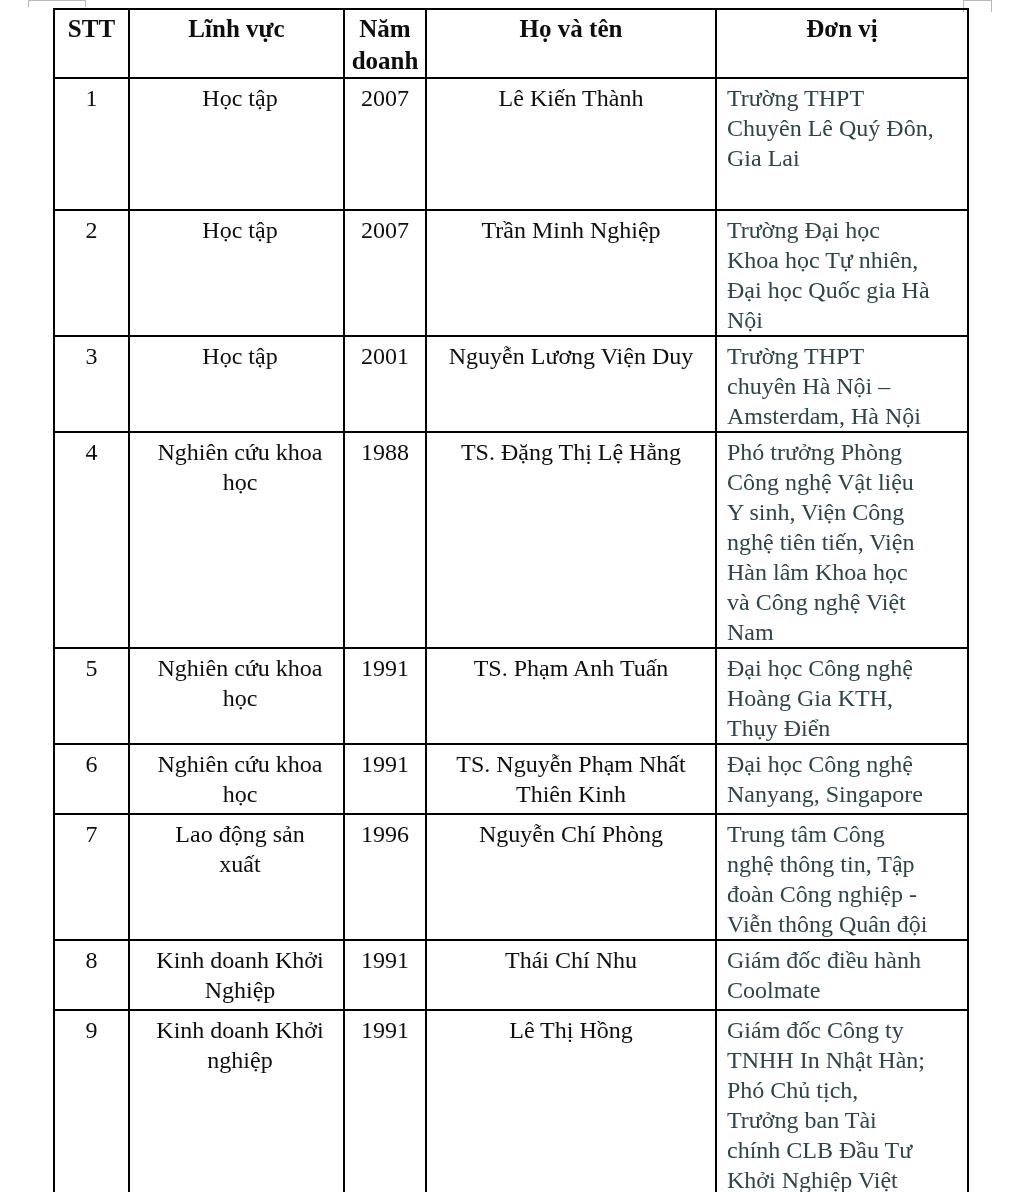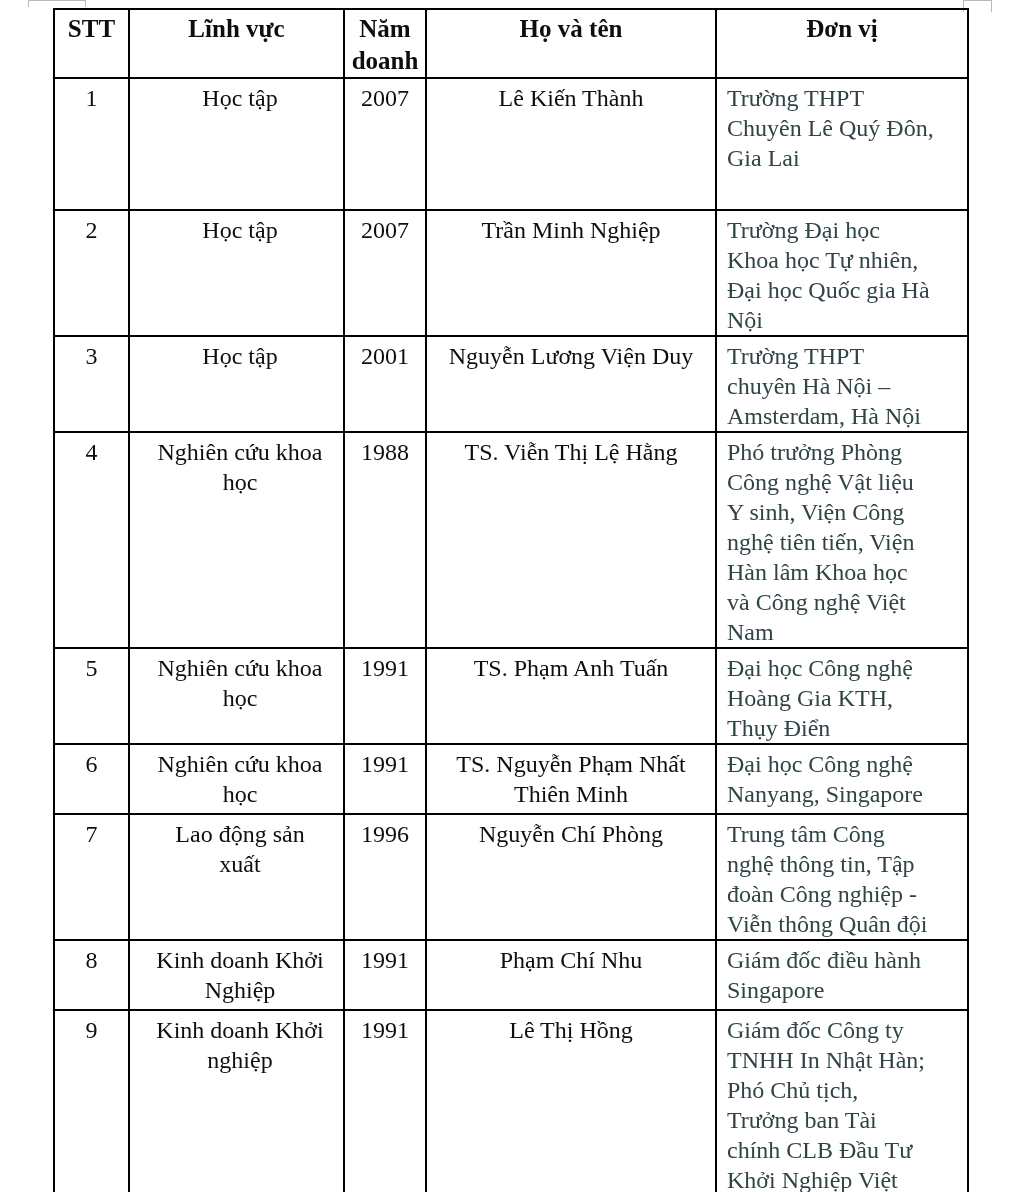--- a/index.html
+++ b/index.html
@@ -130,21 +130,21 @@
       <td class="cell-name">Nguyễn Lương Viện Duy</td>
       <td class="cell-unit">Trường THPT
 chuyên Hà Nội –
 Amsterdam, Hà Nội</td>
     </tr>
     <tr>
       <td class="cell-stt">4</td>
       <td class="cell-field">Nghiên cứu khoa
 học</td>
       <td class="cell-year">1988</td>
-      <td class="cell-name">TS. Viễn Thị Lệ Hằng</td>
+      <td class="cell-name">TS. Đặng Thị Lệ Hằng</td>
       <td class="cell-unit">Phó trưởng Phòng
 Công nghệ Vật liệu
 Y sinh, Viện Công
 nghệ tiên tiến, Viện
 Hàn lâm Khoa học
 và Công nghệ Việt
 Nam</td>
     </tr>
     <tr>
       <td class="cell-stt">5</td>
@@ -155,43 +155,43 @@
       <td class="cell-unit">Đại học Công nghệ
 Hoàng Gia KTH,
 Thụy Điển</td>
     </tr>
     <tr>
       <td class="cell-stt">6</td>
       <td class="cell-field">Nghiên cứu khoa
 học</td>
       <td class="cell-year">1991</td>
       <td class="cell-name">TS. Nguyễn Phạm Nhất
-Thiên Minh</td>
+Thiên Kinh</td>
       <td class="cell-unit">Đại học Công nghệ
 Nanyang, Singapore</td>
     </tr>
     <tr>
       <td class="cell-stt">7</td>
       <td class="cell-field">Lao động sản
 xuất</td>
       <td class="cell-year">1996</td>
       <td class="cell-name">Nguyễn Chí Phòng</td>
       <td class="cell-unit">Trung tâm Công
 nghệ thông tin, Tập
 đoàn Công nghiệp -
 Viễn thông Quân đội</td>
     </tr>
     <tr>
       <td class="cell-stt">8</td>
       <td class="cell-field">Kinh doanh Khởi
 Nghiệp</td>
       <td class="cell-year">1991</td>
-      <td class="cell-name">Phạm Chí Nhu</td>
+      <td class="cell-name">Thái Chí Nhu</td>
       <td class="cell-unit">Giám đốc điều hành
-Singapore</td>
+Coolmate</td>
     </tr>
     <tr>
       <td class="cell-stt">9</td>
       <td class="cell-field">Kinh doanh Khởi
 nghiệp</td>
       <td class="cell-year">1991</td>
       <td class="cell-name">Lê Thị Hồng</td>
       <td class="cell-unit">Giám đốc Công ty
 TNHH In Nhật Hàn;
 Phó Chủ tịch,

